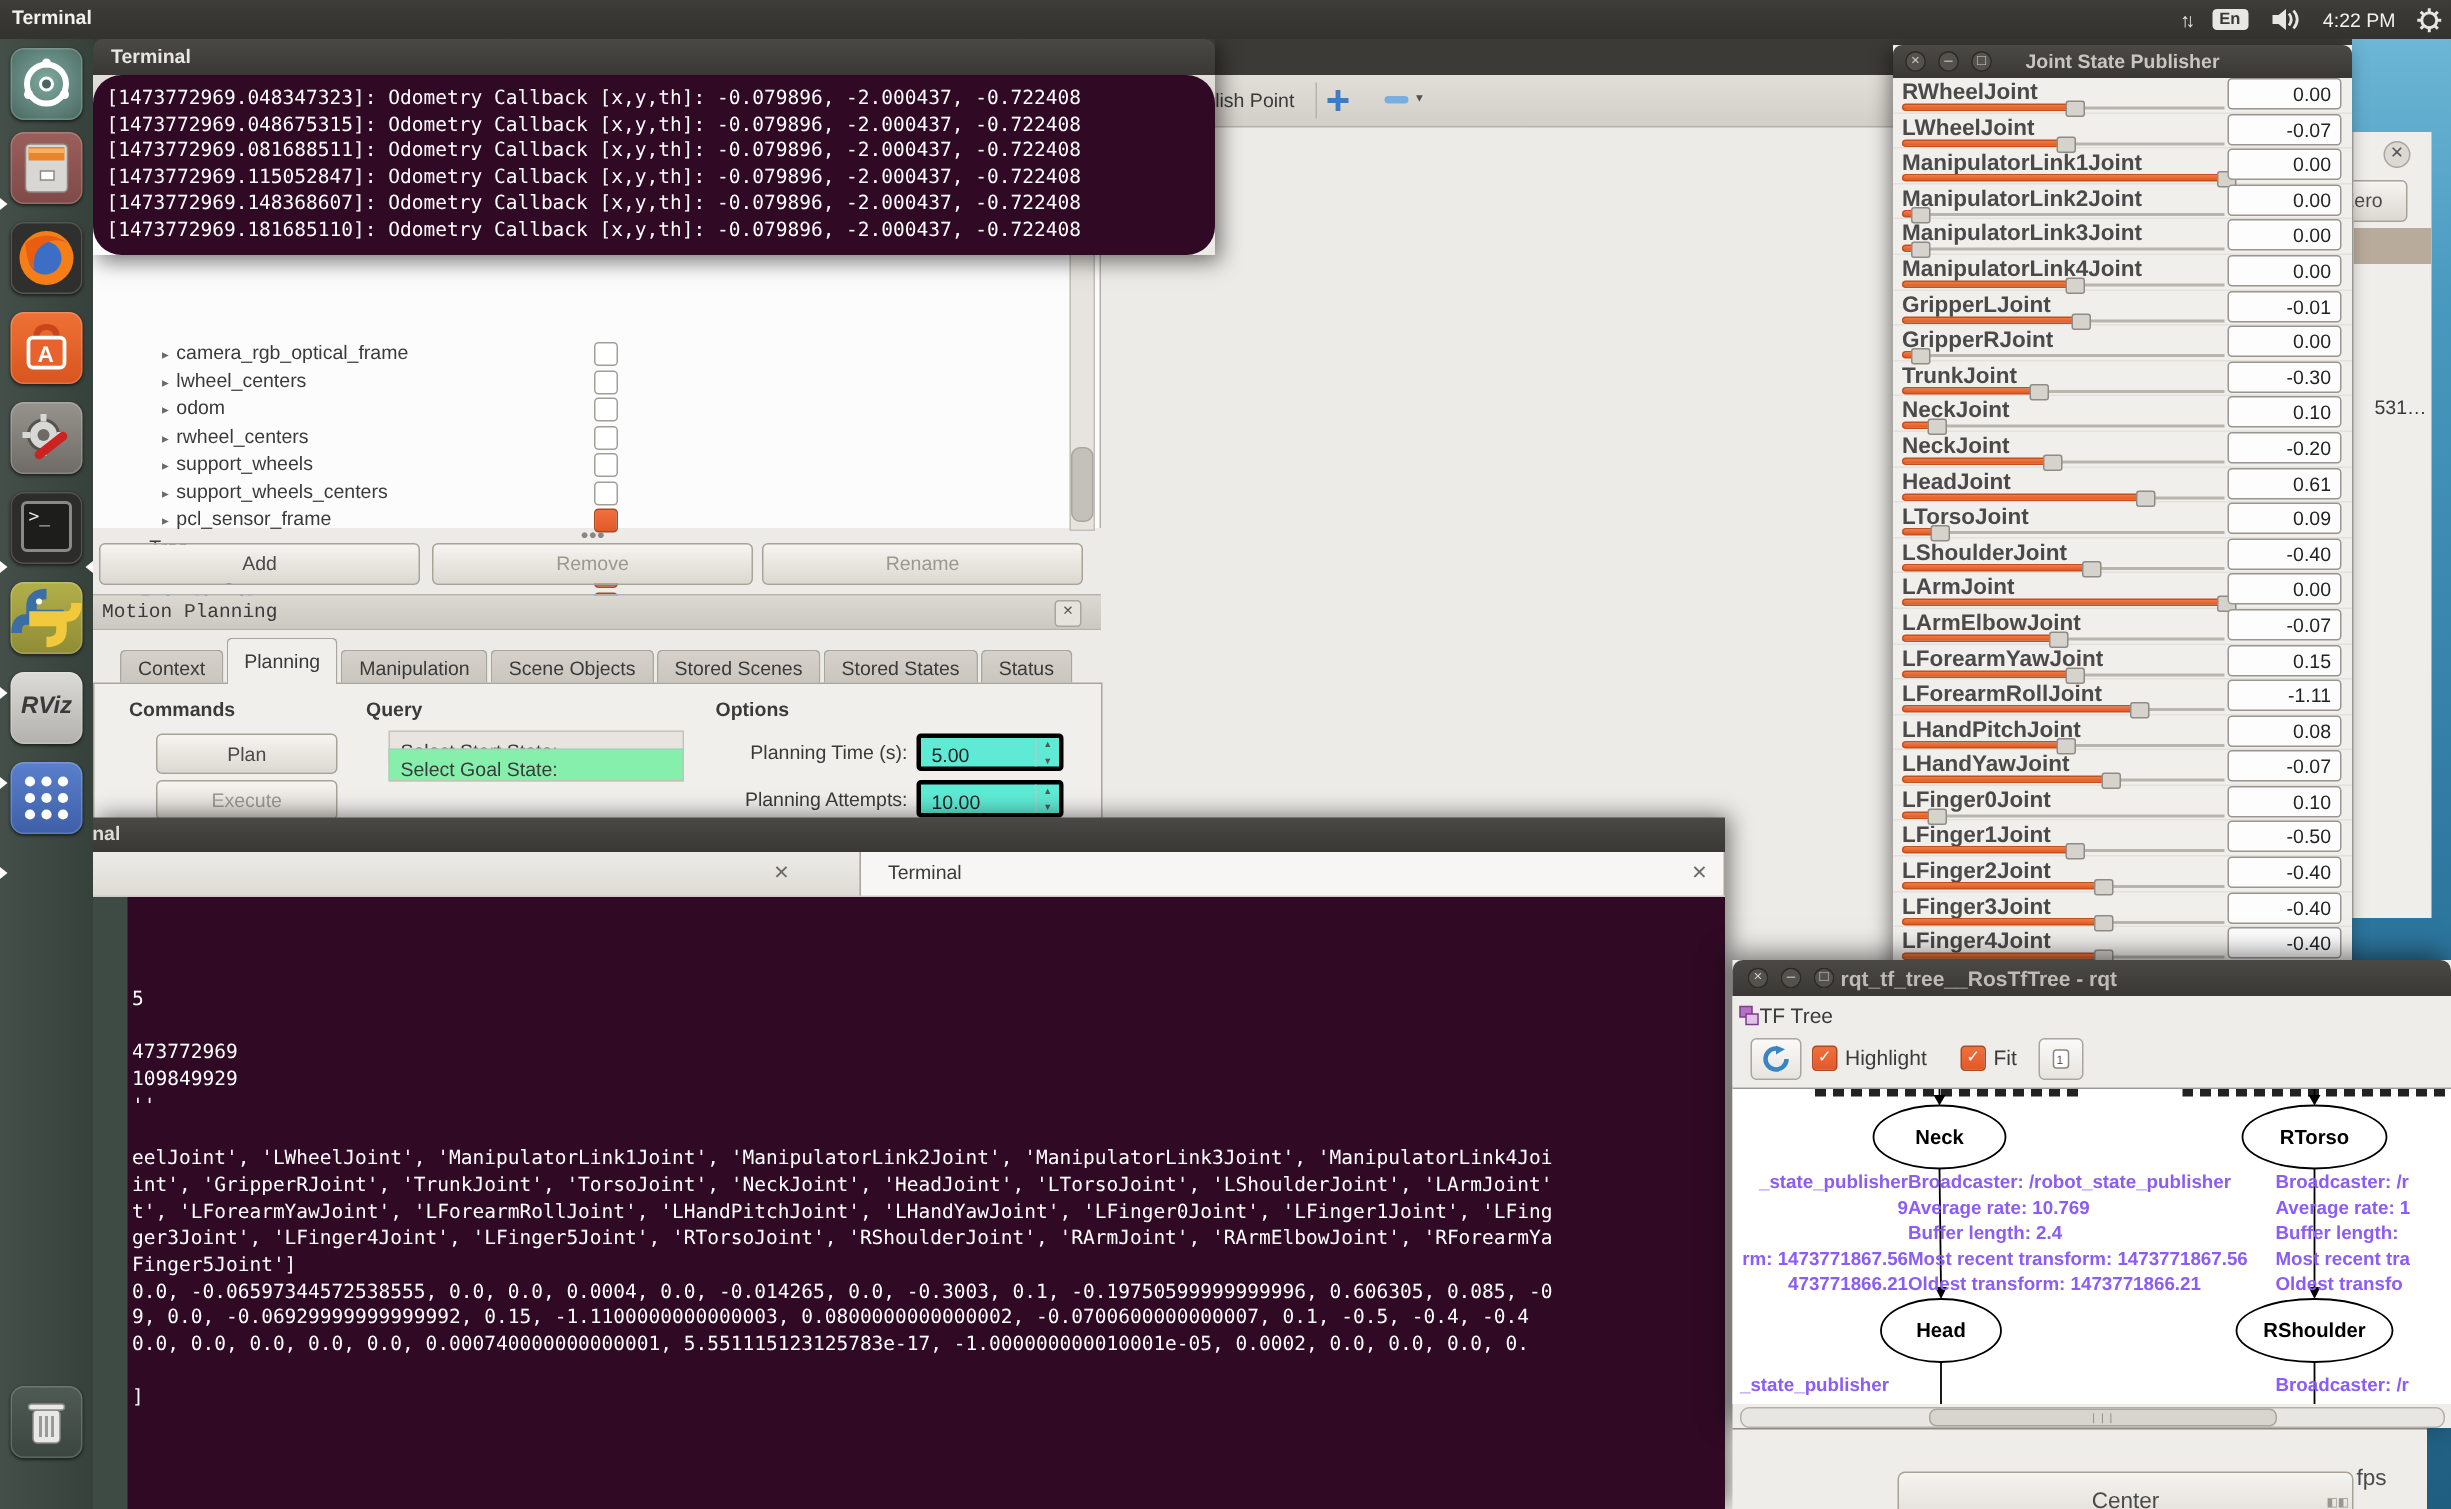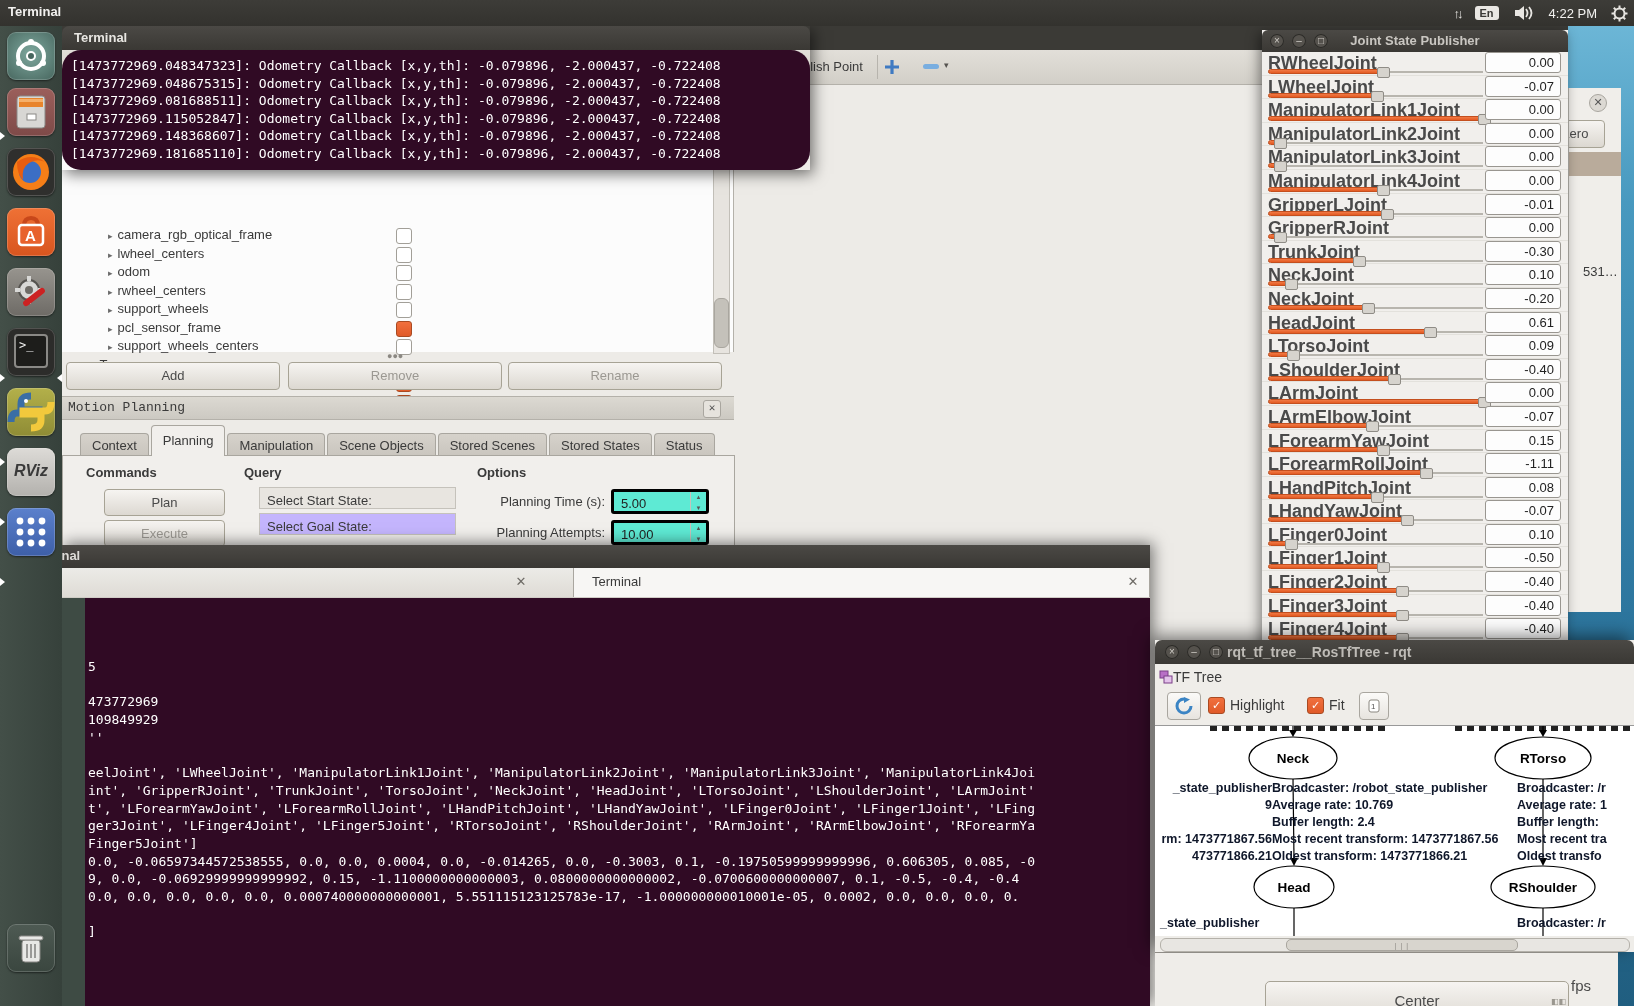--- a/index.html
+++ b/index.html
@@ -126,21 +126,21 @@
   #views-val{position:absolute;left:14px;top:176px;font-size:13px;color:#3a3a3a;}
 
   
   #jsp{left:1262px;top:30px;width:306px;height:976px;background:#f1efec;z-index:30;
     box-shadow:-3px 3px 12px rgba(0,0,0,.45);}
   #jsp .titlebar{height:22px;border-radius:6px 6px 0 0;}
   #jsp .jtitle{position:absolute;left:0;right:0;top:3px;text-align:center;font-weight:bold;
     font-size:13px;color:#c9c6c1;}
   #jsp-rows{position:absolute;left:0;top:22px;right:0;}
   .jsp-row{position:relative;height:22.6px;border-bottom:1px solid #e3e1dc;}
-  .jsp-name{position:absolute;left:6px;top:1px;font-size:18px;font-weight:bold;color:#4a4a4a;}
+  .jsp-name{position:absolute;left:6px;top:1px;font-size:15px;font-weight:bold;color:#4a4a4a;}
   .jsp-slider{position:absolute;left:6px;top:16px;width:215px;height:7px;}
   .jsp-track{position:absolute;left:0;top:3px;width:100%;height:2px;background:#b8b5ae;}
   .jsp-fill{position:absolute;left:0;top:1px;height:5px;background:linear-gradient(#f07a45,#e45a22);
     border-radius:3px;border:1px solid #c44f1e;box-sizing:border-box;}
   .jsp-handle{position:absolute;top:-1px;width:11px;height:9px;background:#d6d3cd;
     border:1px solid #8f8c86;border-radius:2px;margin-left:-5px;}
   .jsp-value{position:absolute;right:7px;top:0;width:76px;height:21px;background:#fdfdfd;
     border:1px solid #999690;border-radius:3px;font-size:13px;color:#222;text-align:right;
     line-height:20px;padding-right:6px;box-sizing:border-box;}
 
@@ -151,21 +151,21 @@
   #rqt .rtitle{position:absolute;left:72px;top:4px;font-weight:bold;font-size:14px;color:#bebbb6;}
   #rqt-pluginrow{position:absolute;left:0;top:24px;width:100%;height:26px;background:#efede9;}
   #rqt-pluginrow .plabel{position:absolute;left:18px;top:5px;font-size:14px;color:#3a3a3a;}
   #rqt-toolbar{position:absolute;left:0;top:50px;width:100%;height:34px;background:#efede9;}
   .rqt-btn{position:absolute;background:linear-gradient(#fbfaf8,#e7e4df);border:1px solid #a9a69f;border-radius:4px;}
   .cb{position:absolute;width:15px;height:15px;border-radius:3px;background:linear-gradient(#f1703e,#e05a28);
     border:1px solid #a94a22;color:#fff;font-size:11px;line-height:14px;text-align:center;font-weight:bold;}
   .cb-label{position:absolute;font-size:14px;color:#3a3a3a;}
   #rqt-graph{position:absolute;left:0;top:85px;width:479px;height:210px;background:#ffffff;
     border-top:1px solid #999;overflow:hidden;}
-  .gtext{position:absolute;font-size:12.5px;font-weight:bold;color:#0f172a;white-space:nowrap;}
+  .gtext{position:absolute;font-size:12.5px;font-weight:bold;color:#8b5cf6;white-space:nowrap;}
   .gnode{position:absolute;transform:translate(-50%,-50%);font-size:13.5px;font-weight:bold;color:#000;}
   .cutline{position:absolute;top:0;height:5px;background:repeating-linear-gradient(90deg,#222 0 7px,transparent 7px 12px);}
   #rqt-scroll{position:absolute;left:5px;top:298px;width:468px;height:12px;background:#e8e6e2;
     border:1px solid #b4b1aa;border-radius:6px;}
   #rqt-thumb{position:absolute;left:125px;top:0;width:230px;height:10px;background:#d8d5ce;
     border:1px solid #a9a69f;border-radius:5px;}
   #rqt-thumb .grip{position:absolute;left:50%;top:2px;transform:translateX(-50%);font-size:7px;color:#8b8882;letter-spacing:1px;}
 
   
   #bottom-band{left:1155px;top:952px;width:463px;height:54px;background:#efede9;z-index:55;
@@ -219,27 +219,27 @@
             <span class="dpad" style="display: inline-block; width: 46px;"></span><span class="arr">▸</span><span></span><span class="dlabel">rwheel_centers</span>
             <span class="dcheck"></span>
           </div>
 
           <div class="drow">
             <span class="dpad" style="display: inline-block; width: 46px;"></span><span class="arr">▸</span><span></span><span class="dlabel">support_wheels</span>
             <span class="dcheck"></span>
           </div>
 
           <div class="drow">
+            <span class="dpad" style="display: inline-block; width: 46px;"></span><span class="arr">▸</span><span></span><span class="dlabel">support_wheels_centers</span>
+            <span class="dcheck"></span>
+          </div>
+
+          <div class="drow">
             <span class="dpad" style="display: inline-block; width: 46px;"></span><span class="arr">▸</span><span></span><span class="dlabel">pcl_sensor_frame</span>
             <span class="dcheck checked"></span>
-          </div>
-
-          <div class="drow">
-            <span class="dpad" style="display: inline-block; width: 46px;"></span><span class="arr">▸</span><span></span><span class="dlabel">support_wheels_centers</span>
-            <span class="dcheck"></span>
           </div>
 
           <div class="drow">
             <span class="dpad" style="display: inline-block; width: 28px;"></span><span class="arr">▸</span><span></span><span class="dlabel">Tree</span>
             
           </div>
 
           <div class="drow">
             <span class="dpad" style="display: inline-block; width: 10px;"></span><span class="arr">▸</span><span class="ic-odom">∧</span><span class="dlabel bold">Odometry</span>
             <span class="dcheck checked"></span>
@@ -266,21 +266,21 @@
     <div class="abs" id="mp-tabs" style="padding-left:18px">
       
     <span class="mtab">Context</span><span class="mtab active">Planning</span><span class="mtab">Manipulation</span><span class="mtab">Scene Objects</span><span class="mtab">Stored Scenes</span><span class="mtab">Stored States</span><span class="mtab">Status</span></div>
     <div class="abs" id="mp-pane">
       <span class="mp-h" style="left:23px;top:9px">Commands</span>
       <span class="mp-h" style="left:181px;top:9px">Query</span>
       <span class="mp-h" style="left:414px;top:9px">Options</span>
       <div class="ubtn" style="left:41px;top:33px;width:119px;height:25px">Plan</div>
       <div class="ubtn disabled" style="left:41px;top:64px;width:119px;height:25px">Execute</div>
       <div class="qrow" style="top:31px;background:#e8e5e0">Select Start State:</div>
-      <div class="qrow" style="top:57px;background:#c4b5fd">Select Goal State:</div>
+      <div class="qrow" style="top:43px;background:#86efac">Select Goal State:</div>
       <span class="optlabel" style="left:342px;top:38px">Planning Time (s):</span>
       <div class="spin" style="left:548px;top:33px">
         <span class="sval">5.00</span>
         <span class="sarr">▲<br>▼</span>
       </div>
       <span class="optlabel" style="left:342px;top:69px">Planning Attempts:</span>
       <div class="spin" style="left:548px;top:64px">
         <span class="sval">10.00</span>
         <span class="sarr">▲<br>▼</span>
       </div>

